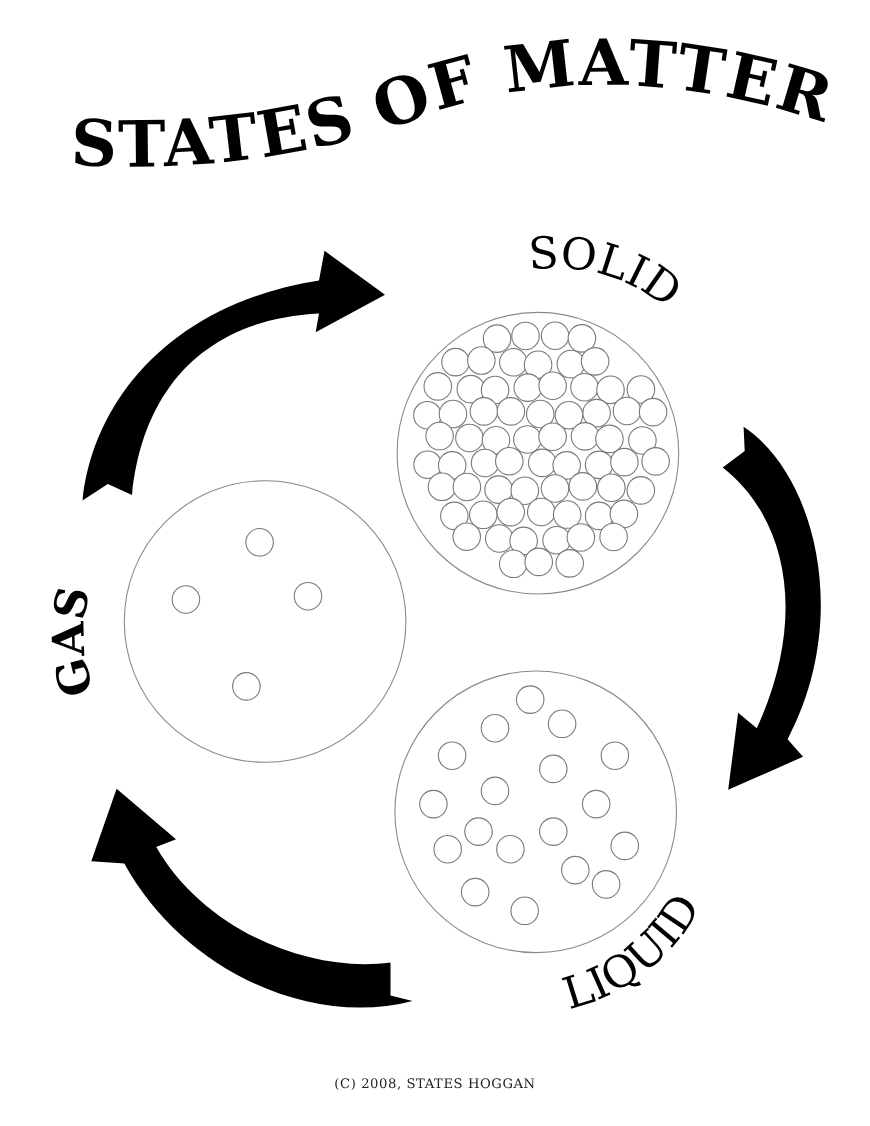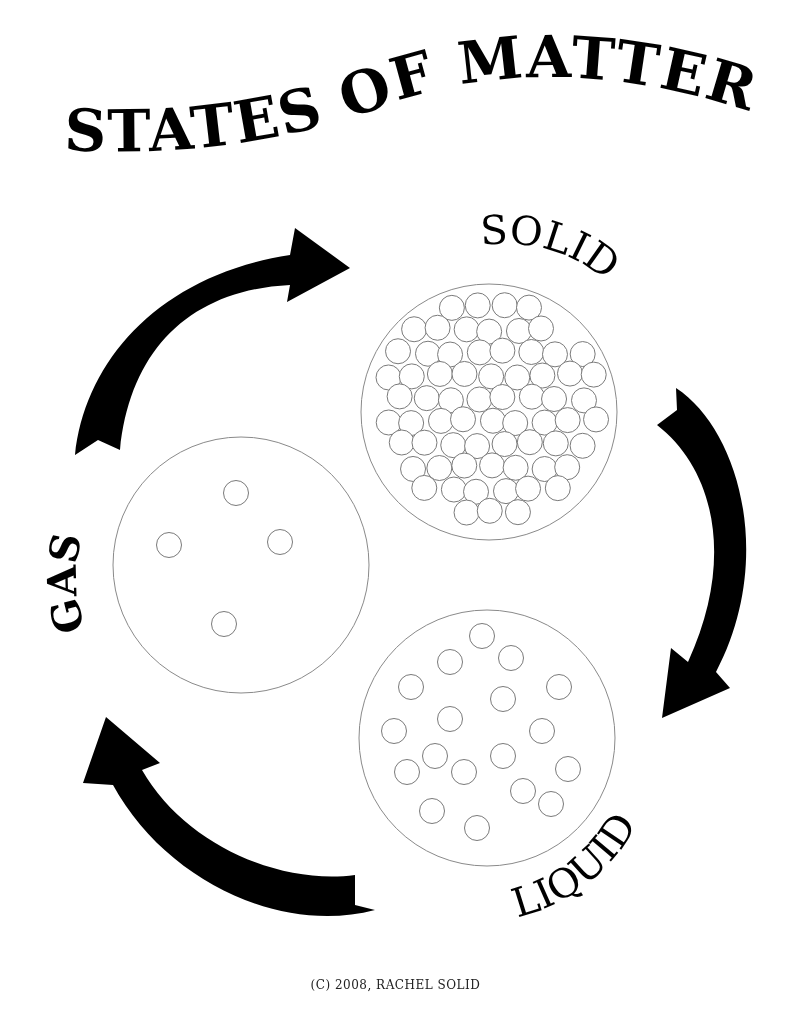--- a/index.html
+++ b/index.html
@@ -165,13 +165,13 @@
   <path class="arrow" d="M 375 910
            C 280 935, 165 880, 113 785
            L 83 783
            L 106 717
            L 160 763
            L 142 770
            C 185 845, 280 885, 355 875
            L 355 905 Z"></path>
 </svg>
 
-<div class="credit">(C) 2008, RACHEL SOLID</div>
+<div class="credit">(C) 2008, STATES HOGGAN</div>
 
 </body></html>

